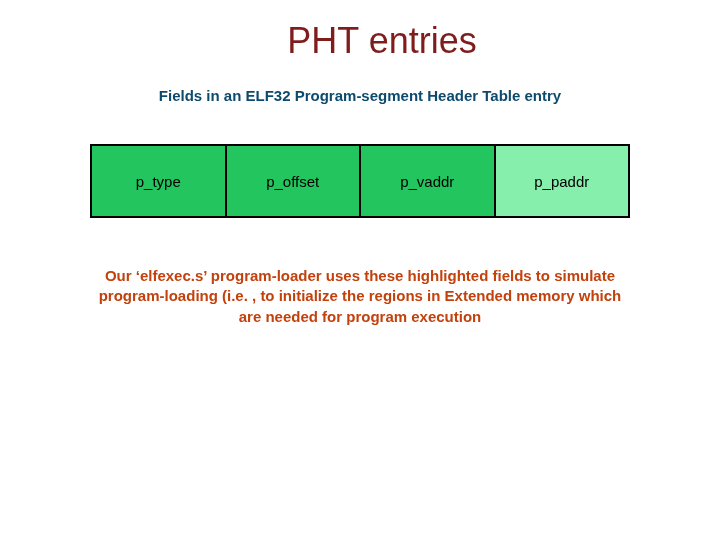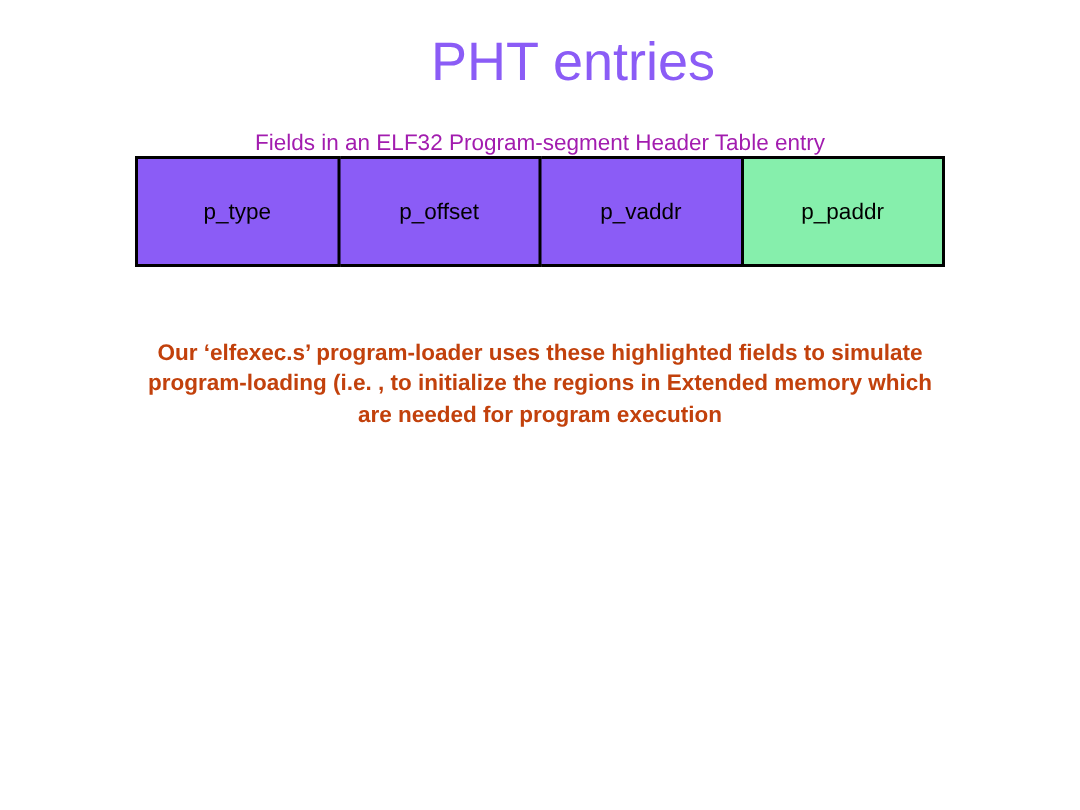--- a/index.html
+++ b/index.html
@@ -11,50 +11,51 @@
       width: 720px;
       height: 540px;
       background: #ffffff;
       font-family: Arial, Helvetica, sans-serif;
       padding-top: 20px;
     }
     .title {
       text-align: center;
       font-size: 36px;
       font-weight: normal;
-      color: #8b5cf6;
+      color: #7f1d1d;
       margin-bottom: 25px;
       padding-left: 44px;
     }
     .subtitle {
       text-align: center;
       font-size: 15px;
-      font-weight: normal;
-      color: #a21caf;
+      font-weight: bold;
+      color: #0c4a6e;
+      margin-bottom: 40px;
     }
     .table-wrap {
       margin: 0 auto;
       width: 540px;
     }
     table {
       border-collapse: collapse;
       width: 100%;
     }
     td {
       border: 2px solid #000;
       width: 25%;
       height: 72px;
       text-align: center;
       vertical-align: middle;
       font-size: 15px;
       font-weight: normal;
       color: #000;
     }
     td.highlight {
-      background: #8b5cf6;
+      background: #22c55e;
     }
     td.plain {
       background: #86efac;
     }
     .footer-text {
       margin: 48px auto 0 auto;
       width: 540px;
       text-align: center;
       font-size: 15px;
       font-weight: bold;

